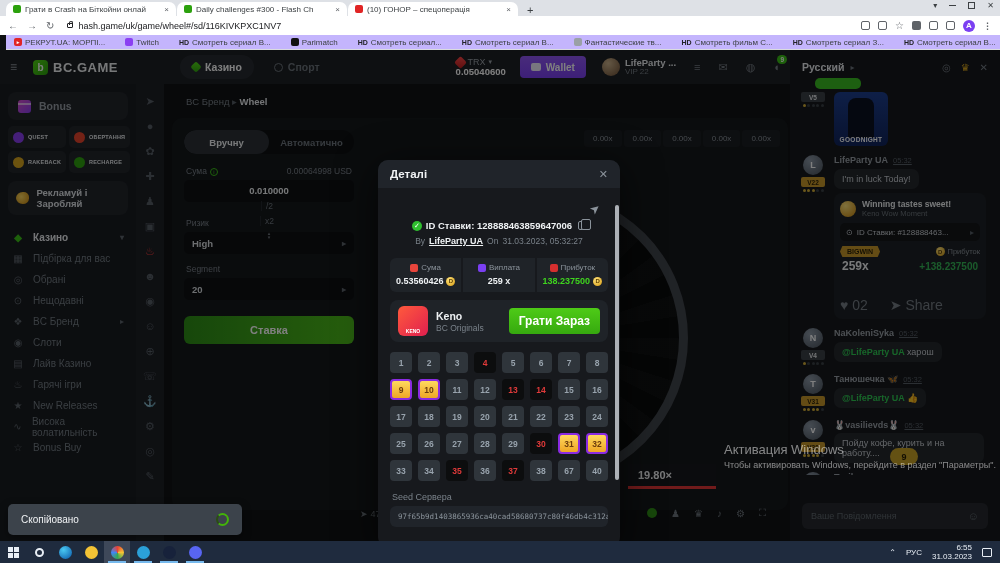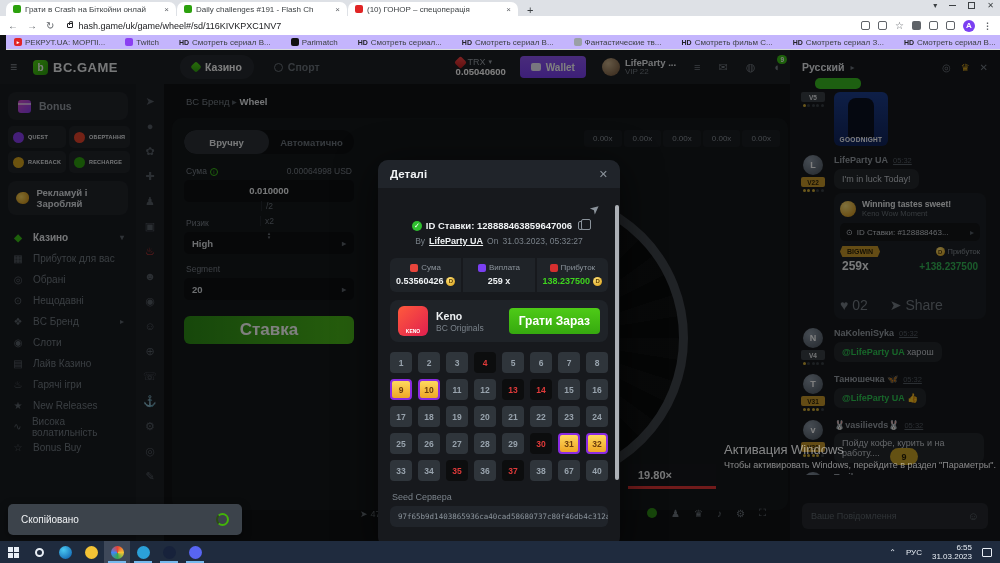--- a/index.html
+++ b/index.html
@@ -89,21 +89,21 @@
   .btabs .on{background:#2c3137;color:#f0f2f4;border-radius:16px;}
   .btabs .off{color:#6d757d;}
   .lblrow{display:flex;justify-content:space-between;align-items:center;font-size:8.5px;color:#7a828a;margin:6px 2px 4px;}
   .infoi{display:inline-flex;width:8px;height:8px;border-radius:50%;border:1px solid #3bc117;color:#3bc117;font-size:6px;align-items:center;justify-content:center;margin-left:3px;}
   .amtrow{display:flex;align-items:center;height:22px;background:#0f1113;border-radius:5px;padding:0 6px;gap:5px;flex-direction:column;}
   .amtrow .val{color:#eef1f3;font-size:9.5px;font-weight:bold;flex:1;}
   .mod{color:#6d757d;font-size:8.5px;padding:0 4px;border-left:1px solid #23272c;}
   .stp{color:#6d757d;font-size:5px;line-height:4px;text-align:center;}
   .drop{display:flex;align-items:center;height:22px;background:#0f1113;border-radius:5px;padding:0 8px;color:#d8dce0;font-size:9.5px;font-weight:bold;justify-content:space-between;margin-top:3px;}
   .drop .chev{color:#5d656d;font-size:8px;}
-  .betbtn{margin-top:16px;height:28px;background:linear-gradient(90deg,#2e8f17,#4dbc1a);border-radius:6px;color:#fff;font-size:17px;font-weight:bold;display:flex;align-items:center;justify-content:center;}
+  .betbtn{margin-top:16px;height:28px;background:linear-gradient(90deg,#2e8f17,#4dbc1a);border-radius:6px;color:#fff;font-size:11px;font-weight:bold;display:flex;align-items:center;justify-content:center;}
   .pills{position:absolute;top:12px;right:8px;display:flex;gap:2px;width:196px;}
   .pill{flex:1;height:17px;background:#1b1e22;border-radius:3px;color:#8b939b;font-size:8px;display:flex;align-items:center;justify-content:center;}
   .wheel{position:absolute;left:220px;top:72px;width:296px;height:296px;border-radius:50%;border:9px solid #41464c;background:#0a0c0d repeating-conic-gradient(rgba(255,255,255,.025) 0 9deg,transparent 9deg 18deg);}
   .result{position:absolute;left:456px;top:346px;width:88px;height:25px;background:#17191c;color:#f0f2f4;font-weight:bold;font-size:11px;display:flex;align-items:center;padding-left:10px;border-bottom:3px solid #e23636;}
   .gfoot{position:absolute;left:196px;bottom:22px;display:flex;gap:16px;align-items:center;color:#6d757d;font-size:9px;}
   .gfoot .cnt{margin-left:3px;}
   .gfootr{position:absolute;right:24px;bottom:22px;display:flex;gap:14px;align-items:center;color:#6d757d;font-size:10px;}
   .dotg{width:10px;height:10px;border-radius:50%;background:#2f8f17;display:inline-block;}
 
   
@@ -215,21 +215,21 @@
 
   <div class="tabstrip">
     <div style="display:flex;align-items:flex-end;">
         <div class="btab">
           <span class="fav" style="background: rgb(44, 161, 13);"></span>
           <span class="ttl">Грати в Crash на Біткойни онлай</span>
           <span class="x">×</span>
         </div>
         <div class="btab">
           <span class="fav" style="background: rgb(44, 161, 13);"></span>
-          <span class="ttl">Daily challenges #191 - Flash Ch</span>
+          <span class="ttl">Daily challenges #300 - Flash Ch</span>
           <span class="x">×</span>
         </div>
         <div class="btab">
           <span class="fav" style="background: rgb(224, 36, 36);"></span>
           <span class="ttl">(10) ГОНОР – спецоперація</span>
           <span class="x">×</span>
         </div>
       </div>
     <div class="newtab">+</div>
     <div class="winctl">
@@ -375,21 +375,21 @@
         <span class="promolbl">Рекламуй і Заробляй</span>
       </div>
       <div>
           <div class="sitem hd1">
             <span class="ic" style="color: rgb(59, 193, 23);">◆</span>
             <span>Казино</span>
             <span class="chev">▾</span>
           </div>
           <div class="sitem">
             <span class="ic">▦</span>
-            <span>Прибуток для вас</span>
+            <span>Підбірка для вас</span>
           </div>
           <div class="sitem">
             <span class="ic">◎</span>
             <span>Обрані</span>
           </div>
           <div class="sitem">
             <span class="ic">⊙</span>
             <span>Нещодавні</span>
           </div>
           <div class="sitem">

